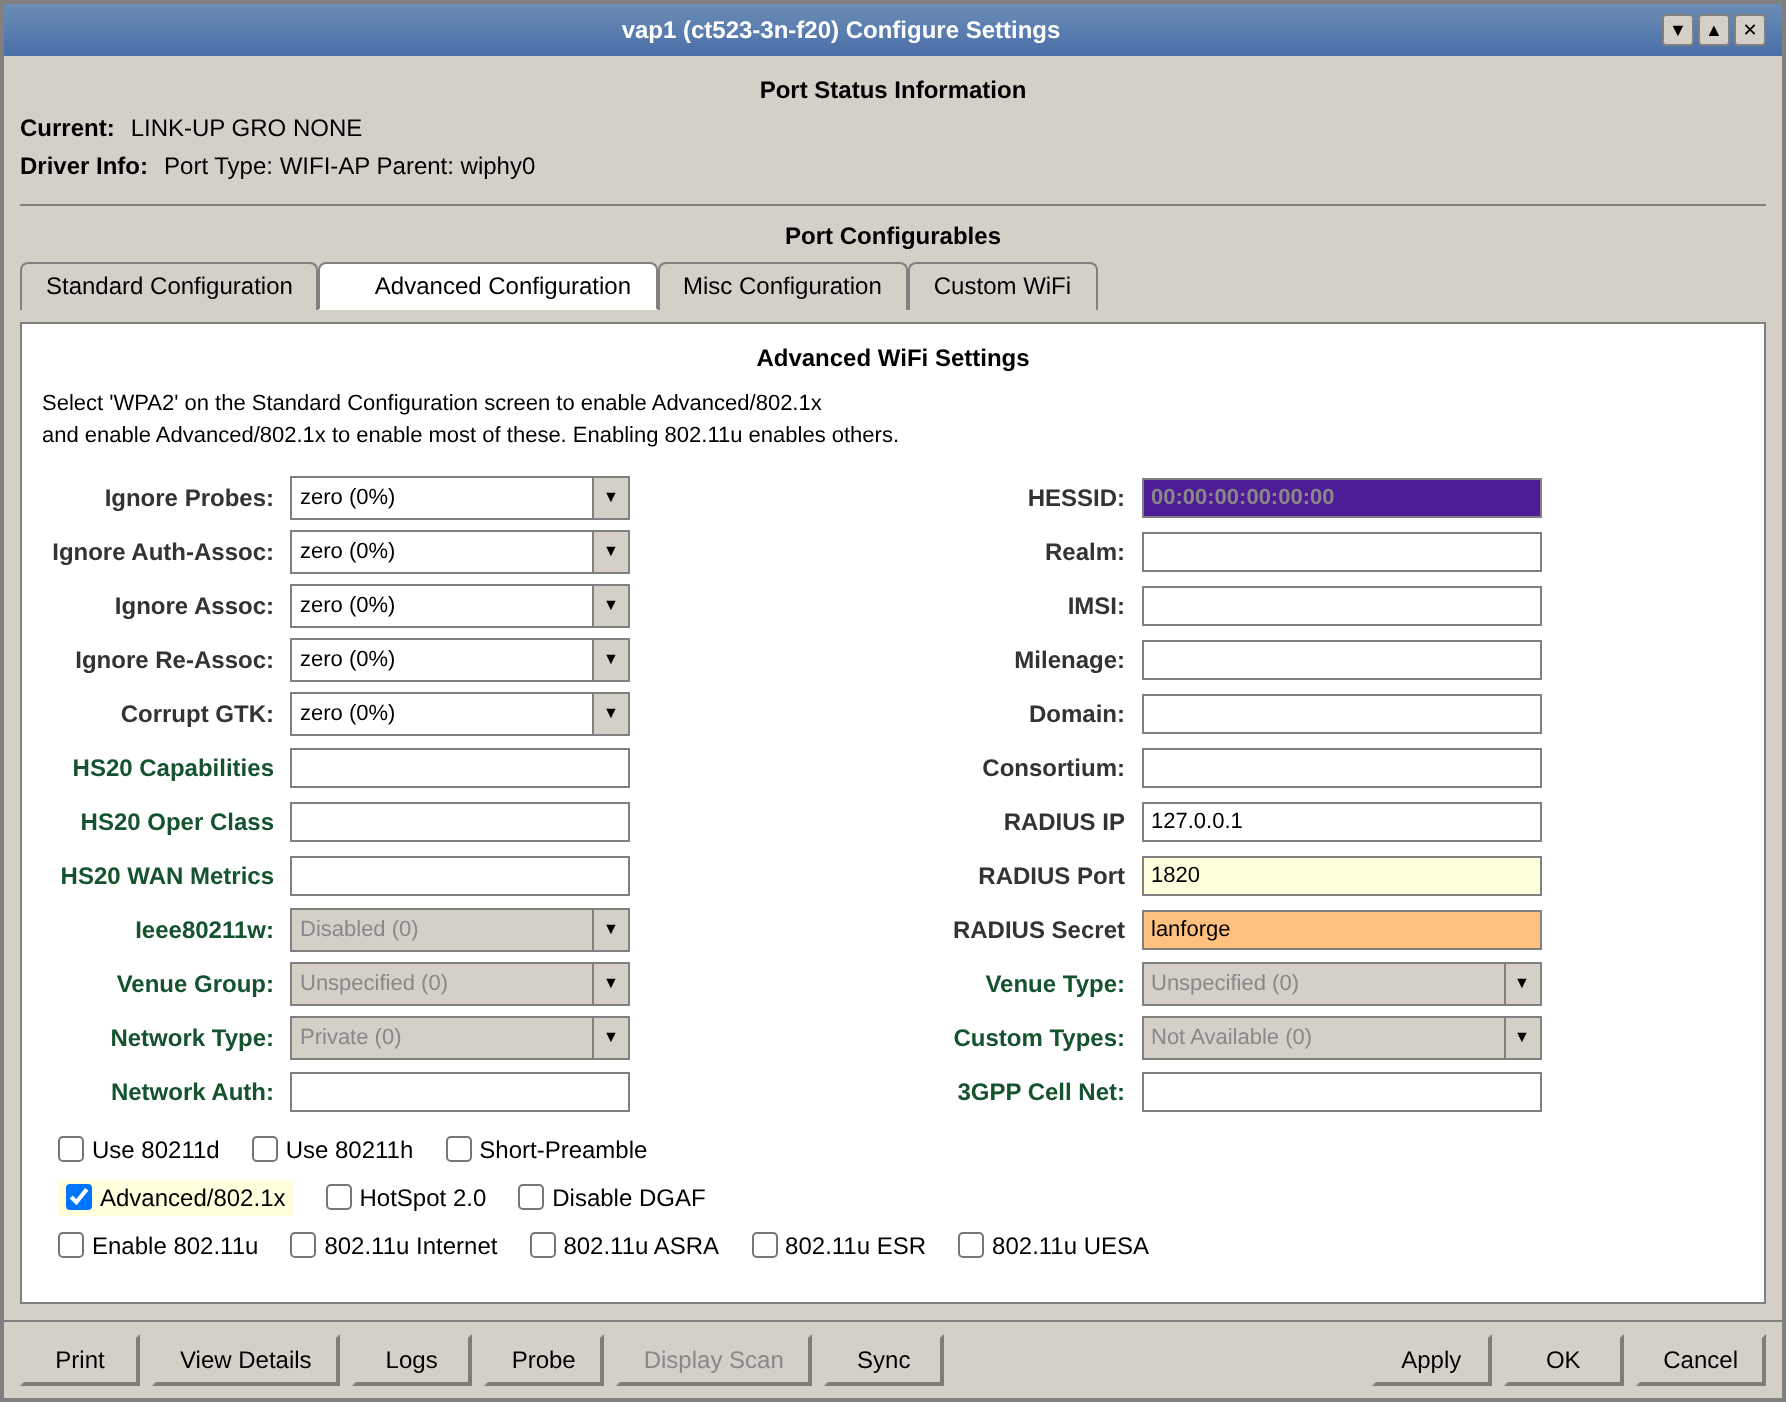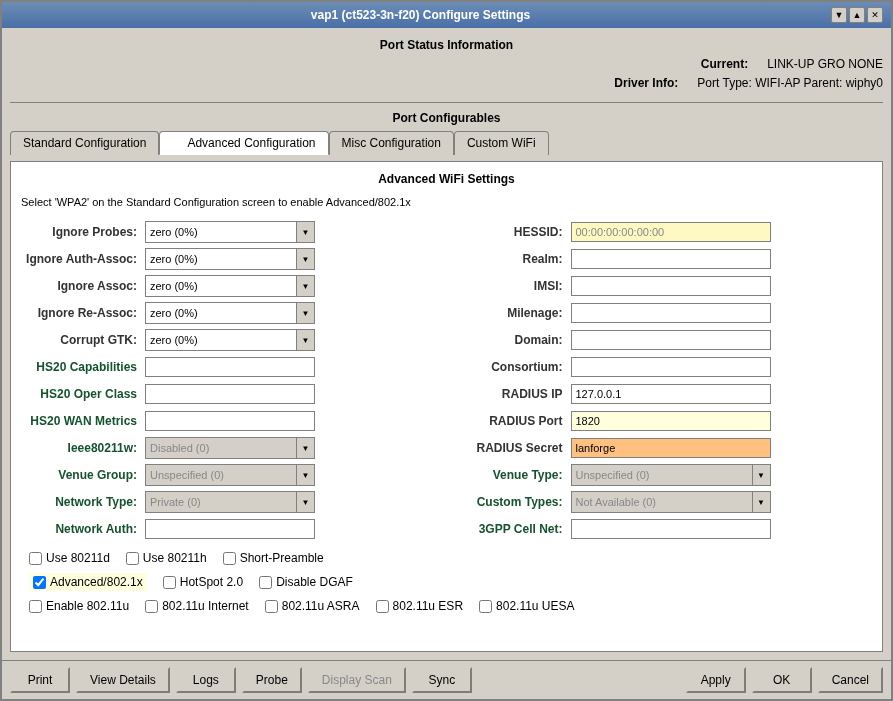--- a/index.html
+++ b/index.html
@@ -61,22 +61,22 @@
     .port-status {
       text-align: center;
       line-height: 1.6;
     }
     .port-status .section-title {
       font-weight: bold;
       font-size: 12px;
     }
     .port-status .info-row {
       display: flex;
-      justify-content: flex-end;
-      gap: 19px;
+      justify-content: flex-start;
+      gap: 8px;
     }
     .port-status .label {
       font-weight: bold;
     }
     .divider {
       border-top: 1px solid #808080;
       margin: 2px 0;
     }
     .port-configurables-title {
       text-align: center;
@@ -148,22 +148,23 @@
       color: #14532d;
     }
     .form-input {
       height: 20px;
       border: 1px solid #808080;
       background: white;
       font-size: 11px;
       padding: 0 4px;
     }
     .form-input.disabled {
-      background: #fef9c3;
+      background: #4c1d95;
       color: #666;
+      font-weight: bold;
     }
     .form-input.highlighted {
       background: #ffd;
     }
     .form-input.orange {
       background: #ffc080;
     }
     .dropdown-combo {
       display: flex;
       align-items: center;
@@ -268,20 +269,21 @@
       <div class="tab">Standard Configuration</div>
       <div class="tab active">Advanced Configuration</div>
       <div class="tab">Misc Configuration</div>
       <div class="tab">Custom WiFi</div>
     </div>
 
     <div class="tab-content">
       <div class="tab-content-title">Advanced WiFi Settings</div>
       <div class="description">
         <div>Select 'WPA2' on the Standard Configuration screen to enable Advanced/802.1x</div>
+        <div>and enable Advanced/802.1x to enable most of these. Enabling 802.11u enables others.</div>
       </div>
 
       <div class="form-grid">
 
         <div class="form-col">
 
           <div class="form-row">
             <span class="form-label">Ignore Probes:</span>
             <div class="dropdown-combo" style="width:170px;">
               <input type="text" style="width: 140px;" value="zero (0%)">

